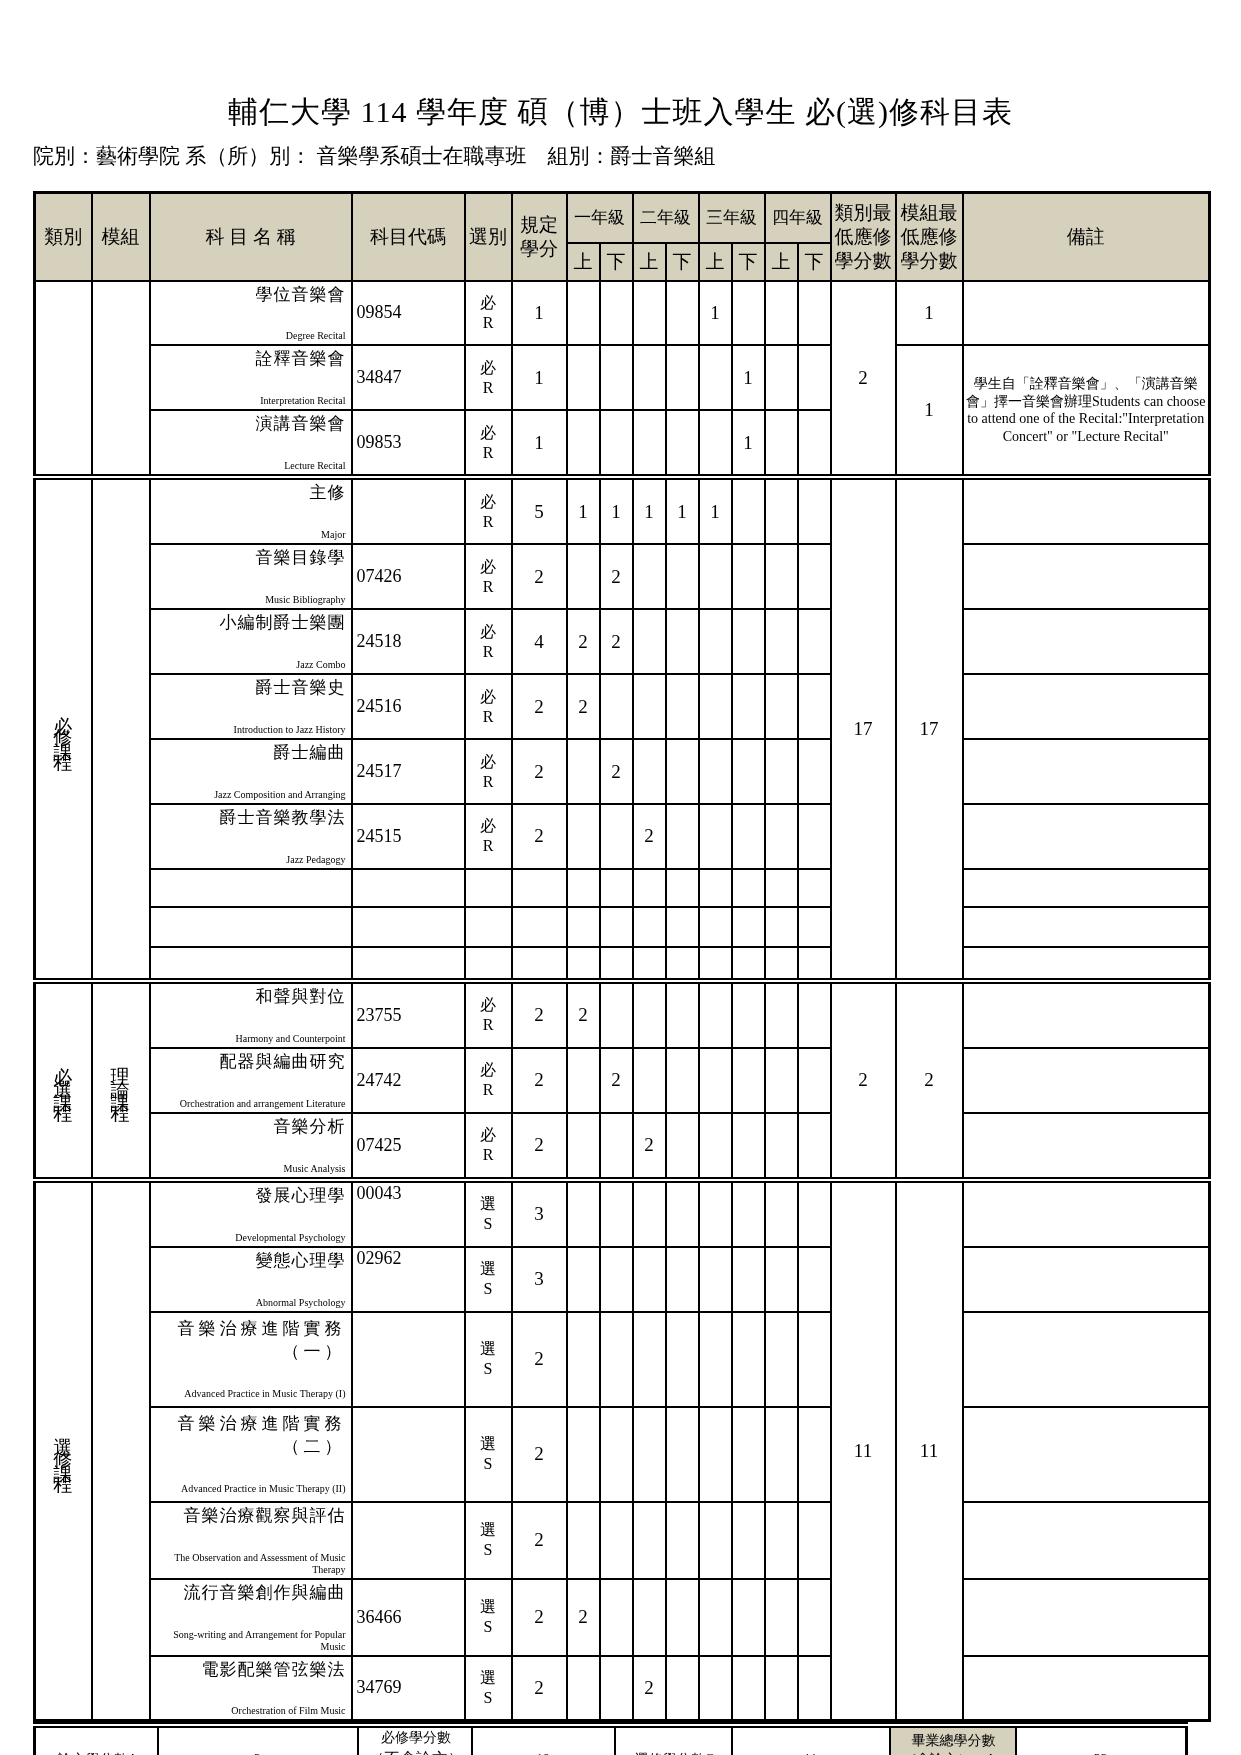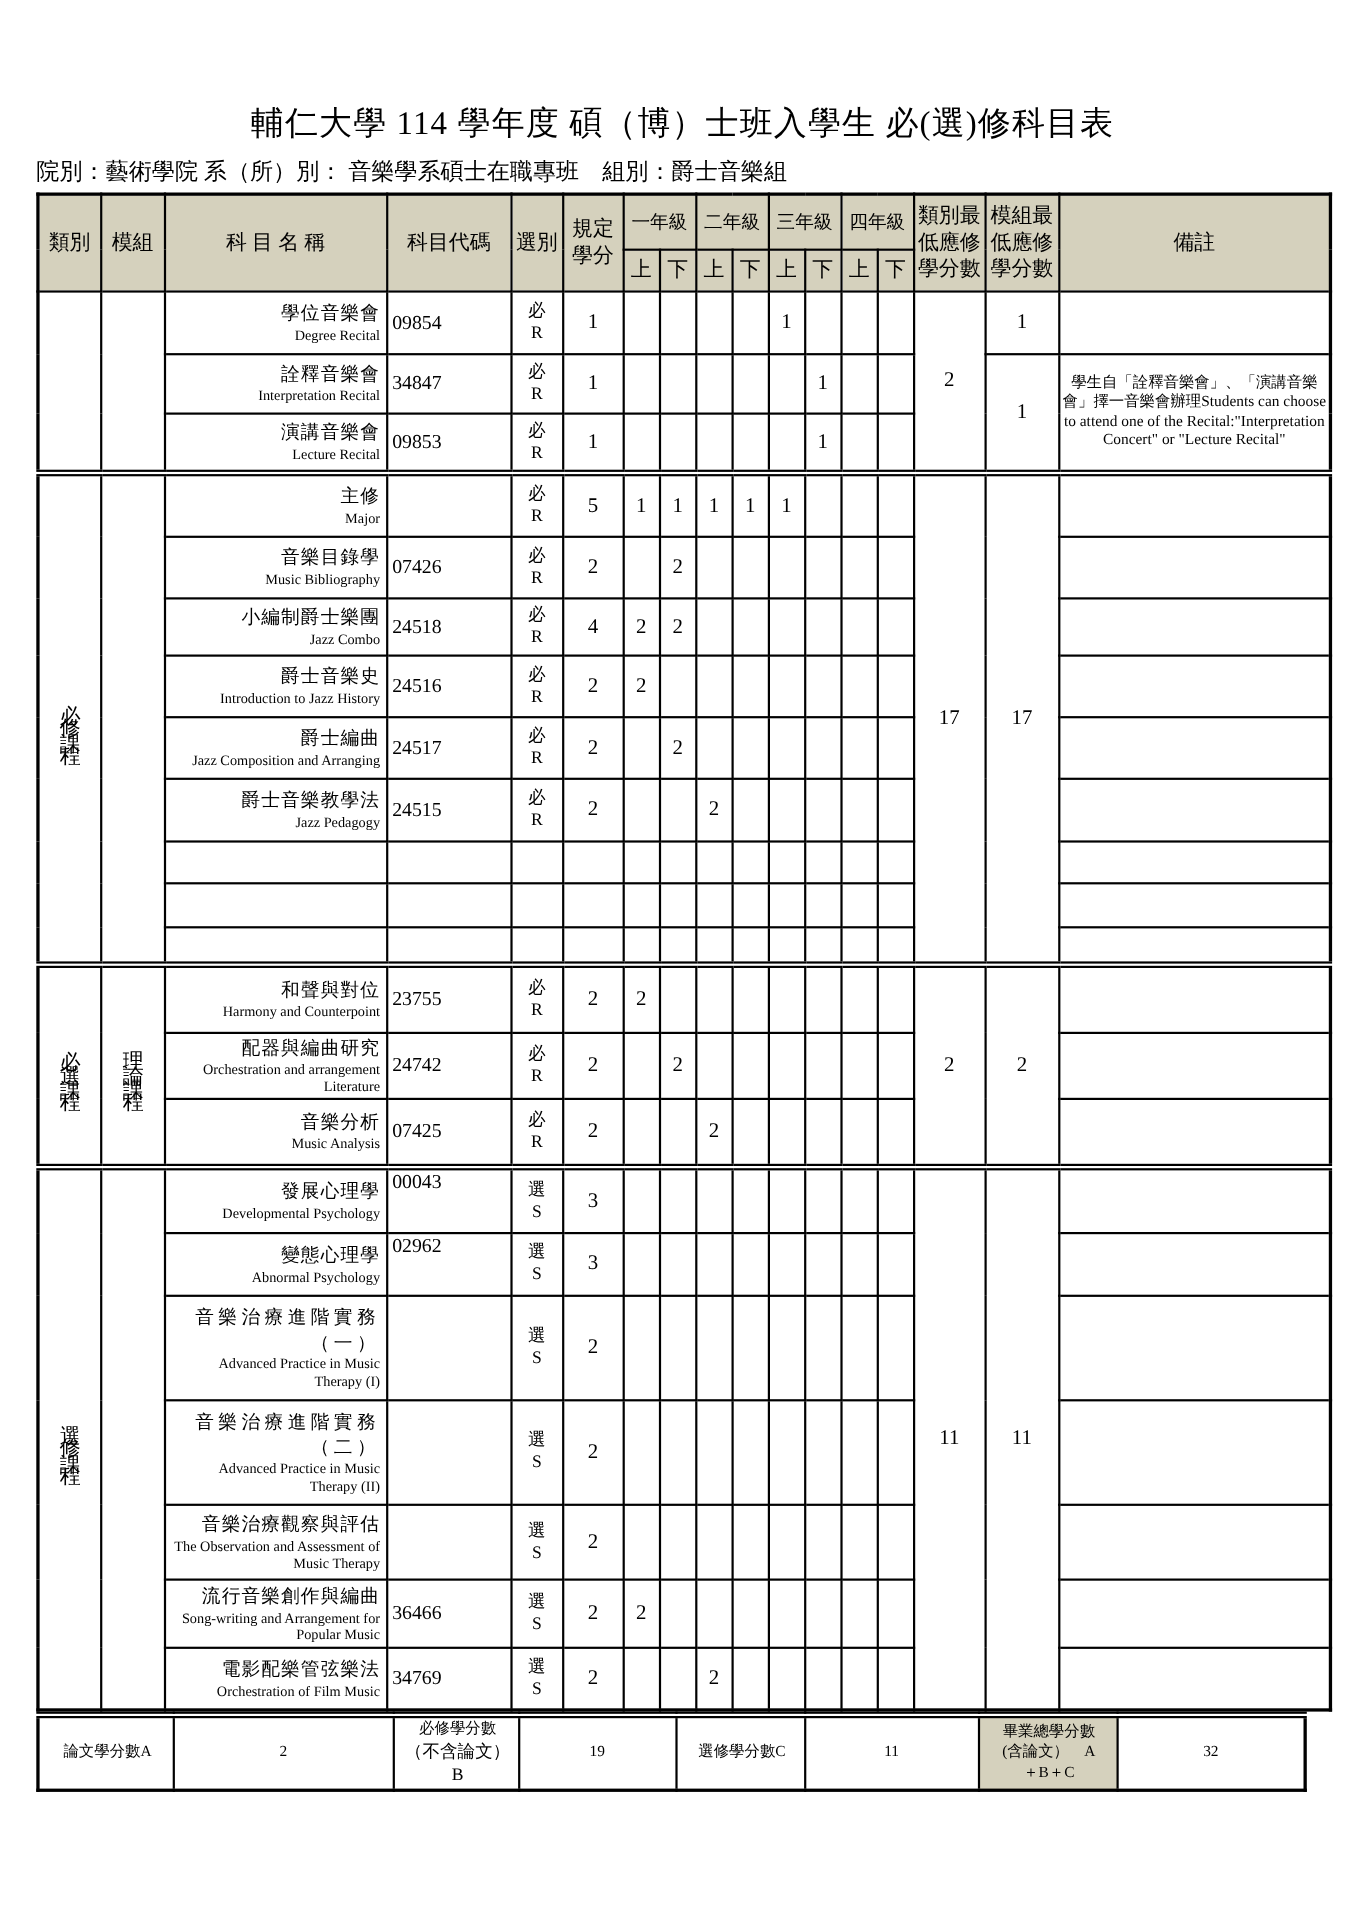--- a/index.html
+++ b/index.html
@@ -1,32 +1,32 @@
 <!DOCTYPE html>
 <html><head>
 <meta charset="utf-8">
 <style>
   html,body{margin:0;padding:0;background:#fff;}
   body{width:1241px;height:1755px;font-family:"Liberation Serif","DejaVu Serif",serif;color:#000;overflow:hidden;}
   .page-title{padding-top:92px;text-align:center;font-size:30px;letter-spacing:1px;}
-  .page-subtitle{margin:9px 0 5px 33px;font-size:21px;}
+  .page-subtitle{margin:9px 0 21px 33px;font-size:21px;}
   table{border-collapse:collapse;table-layout:fixed;margin-left:33px;}
   table.main{width:1175px;border:3px solid #000;}
   table.footer{width:1152px;border:3px solid #000;border-top:6px double #000;}
   td{border:2px solid #000;padding:0 2px;overflow:hidden;vertical-align:middle;}
   tr.hrow td{background:#d5d1bd;text-align:center;font-size:19px;word-break:break-all;line-height:1.25;padding:0 3px;}
   td.minhead{font-size:17px;font-family:Liberation Serif, serif;}
   td.semhead, .semhead{background:#d5d1bd;text-align:center;font-size:19px;}
   tr.secsep td{border-top:6px double #000;}
   td.catcell,td.modcell{text-align:center;vertical-align:middle;}
   .vtext{writing-mode:vertical-lr;text-orientation:upright;letter-spacing:13px;font-size:19px;margin:0 auto;display:inline-block;line-height:1;}
   td.namecell{text-align:right;padding:2px 5px;vertical-align:middle;}
   .zh{font-size:17px;letter-spacing:1px;white-space:pre-line;line-height:1.35;}
   .zh.sp{letter-spacing:4px;}
-  .en{font-size:13px;line-height:1.2;}
+  .en{font-size:10px;line-height:1.2;margin-top:24px;}
   td.codecell{font-size:18px;text-align:left;padding-left:4px;}
   td.codecell.top{vertical-align:top;}
   td.typecell{text-align:center;font-size:16px;line-height:1.25;padding:0;}
   td.crcell,td.sem,.sem{text-align:center;font-size:19px;}
   td.mincell{text-align:center;font-size:19px;}
   td.notecell{text-align:center;vertical-align:middle;padding:1px 2px;}
   .notetext{font-size:14px;line-height:1.25;max-height:104px;overflow:hidden;}
   table.footer td{font-size:14px;text-align:center;line-height:1.35;}
   td.fval{font-size:22px;}
   td.flabel{text-align:left;padding-left:5px;}

